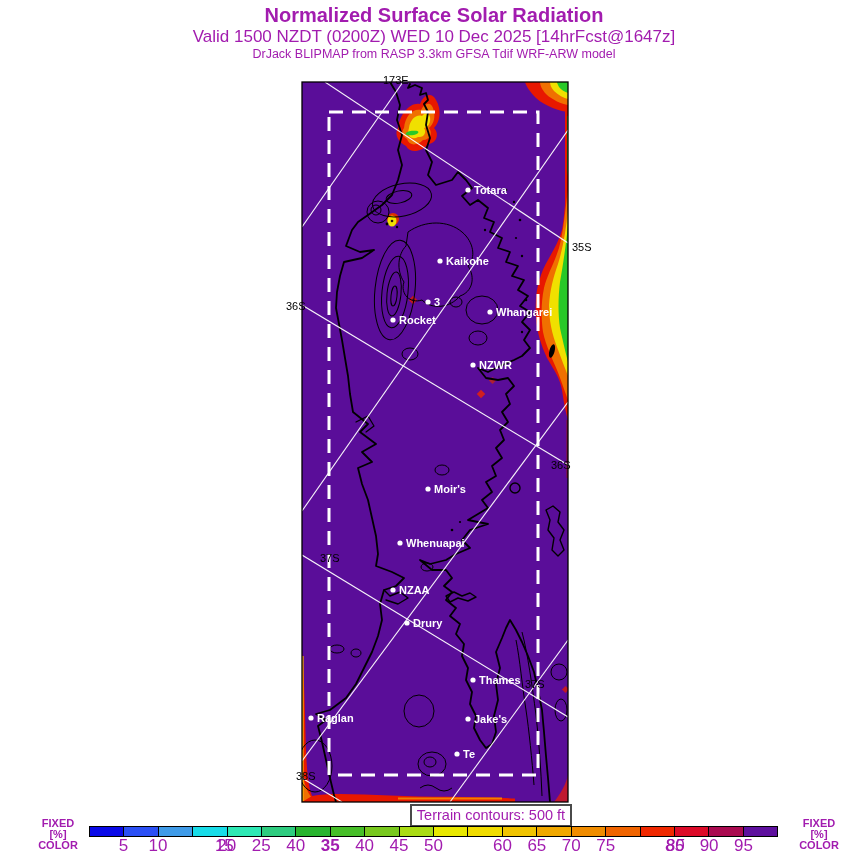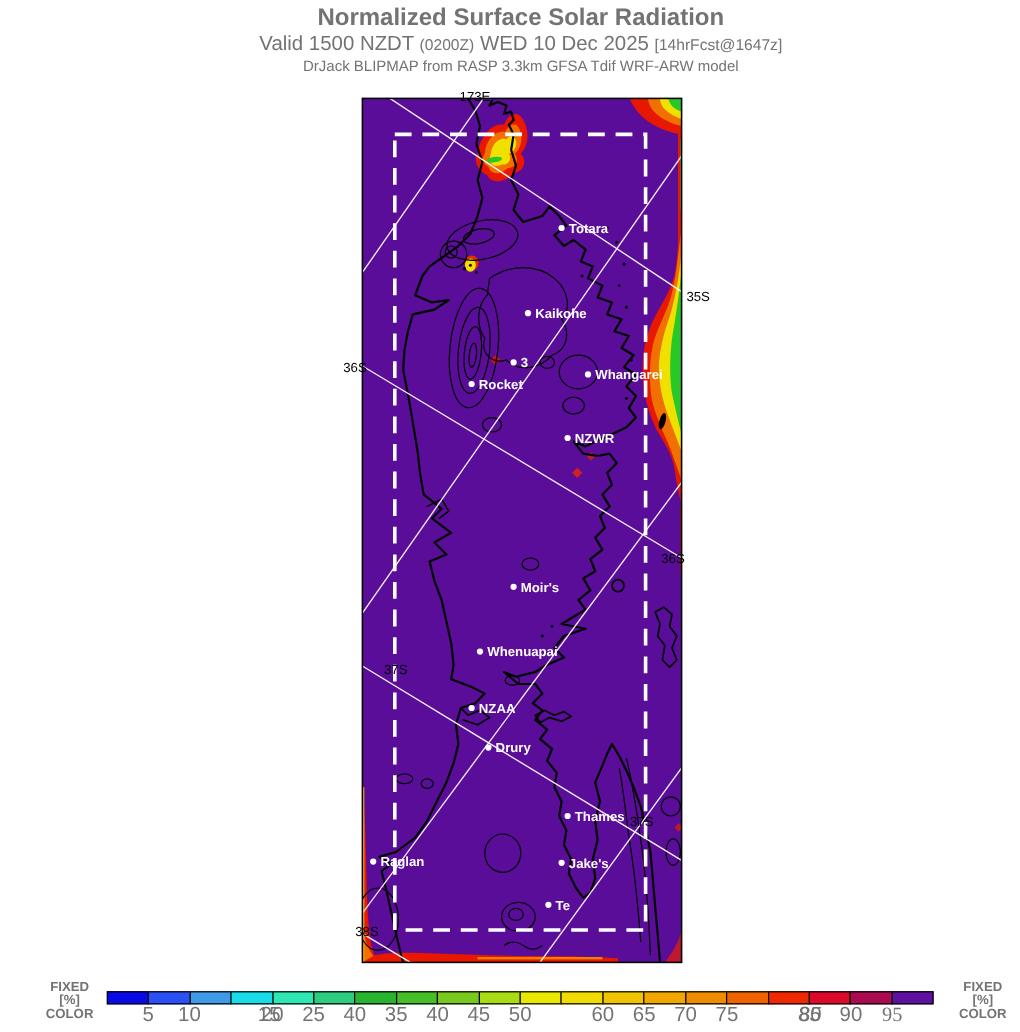--- a/index.html
+++ b/index.html
@@ -1,21 +1,21 @@
 <!DOCTYPE html>
 <html><head>
 <meta charset="utf-8">
 <style>
   html,body{margin:0;padding:0;background:#fff;}
   .page{position:relative;width:850px;height:860px;background:#fff;overflow:hidden;
-        font-family:"Liberation Sans",sans-serif;color:#737373;}
+        font-family:"Liberation Sans",sans-serif;color:#a21caf;}
   .titles{position:absolute;left:0;top:3px;width:868px;text-align:center;}
   .t1{font-size:20px;font-weight:bold;line-height:24px;}
   .t2{font-size:17px;line-height:20px;}
-  .t2 .small{font-size:13px;}
+  .t2 .small{font-size:17px;}
   .t3{font-size:12.5px;line-height:15px;}
   svg#mapsvg{position:absolute;left:270px;top:70px;}
   .stlabel{font:bold 11px "Liberation Sans",sans-serif;fill:#ffffff;}
   .gridlabel{font:11px "Liberation Sans",sans-serif;fill:#000000;}
   .terrain{position:absolute;left:410px;top:804px;width:158px;height:19px;
            border:2px solid #4a4a4a;background:#fff;font-size:14.5px;
            text-align:center;line-height:19px;}
   .cbar{position:absolute;left:89px;top:826px;width:689px;height:11px;display:flex;}
   .cbseg{flex:1;border:1px solid #000;margin-left:-1px;}
   .cbseg:first-child{margin-left:0;}
@@ -203,20 +203,23 @@
         <text x="16" y="240" class="gridlabel">36S</text>
         <text x="281" y="399" class="gridlabel">36S</text>
         <text x="50" y="492" class="gridlabel">37S</text>
         <text x="255" y="618" class="gridlabel">37S</text>
         <text x="26" y="710" class="gridlabel">38S</text>
       </g>
 
     <rect x="32" y="12" width="266" height="720" fill="none" stroke="#000" stroke-width="1.3"></rect>
   </svg>
 
+  <div class="terrain">
+    <span>Terrain contours: 500 ft</span>
+  </div>
 
   <div class="fixedlabel left">
     <div>FIXED</div>
     <div>[%]</div>
     <div>COLOR</div>
   </div>
 
   <div class="cbar">
       <div class="cbseg" style="background: rgb(10, 10, 232);"></div>
       <div class="cbseg" style="background: rgb(43, 80, 245);"></div>
@@ -239,33 +242,33 @@
       <div class="cbseg" style="background: rgb(170, 10, 80);"></div>
       <div class="cbseg" style="background: rgb(94, 16, 158);"></div>
     </div>
   <div class="cbticks">
       <span class="cbtick" style="left: 5%;">5</span>
       <span class="cbtick" style="left: 10%;">10</span>
       <span class="cbtick" style="left: 15%; margin-left: 32px;">15</span>
       <span class="cbtick" style="left: 20%;">20</span>
       <span class="cbtick" style="left: 25%;">25</span>
       <span class="cbtick" style="left: 30%;">40</span>
-      <span class="cbtick" style="left: 35%;">35</span>
+      <span class="cbtick" style="left: 35%; font-weight: bold;">35</span>
       <span class="cbtick" style="left: 40%;">40</span>
       <span class="cbtick" style="left: 45%;">45</span>
       <span class="cbtick" style="left: 50%;">50</span>
       <span class="cbtick" style="left: 55%; margin-top: 48px;">55</span>
       <span class="cbtick" style="left: 60%; text-align: center;">60</span>
       <span class="cbtick" style="left: 65%;">65</span>
       <span class="cbtick" style="left: 70%;">70</span>
       <span class="cbtick" style="left: 75%; text-align: center;">75</span>
       <span class="cbtick" style="left: 80%; margin-left: 35px;">80</span>
       <span class="cbtick" style="left: 85%; font-style: italic;">85</span>
       <span class="cbtick" style="left: 90%;">90</span>
-      <span class="cbtick" style="left: 95%; font-family: Liberation Serif, serif;">95</span>
+      <span class="cbtick" style="left: 95%;">95</span>
     </div>
 
   <div class="fixedlabel right">
     <div>FIXED</div>
     <div>[%]</div>
     <div>COLOR</div>
   </div>
 
 </div>
 

